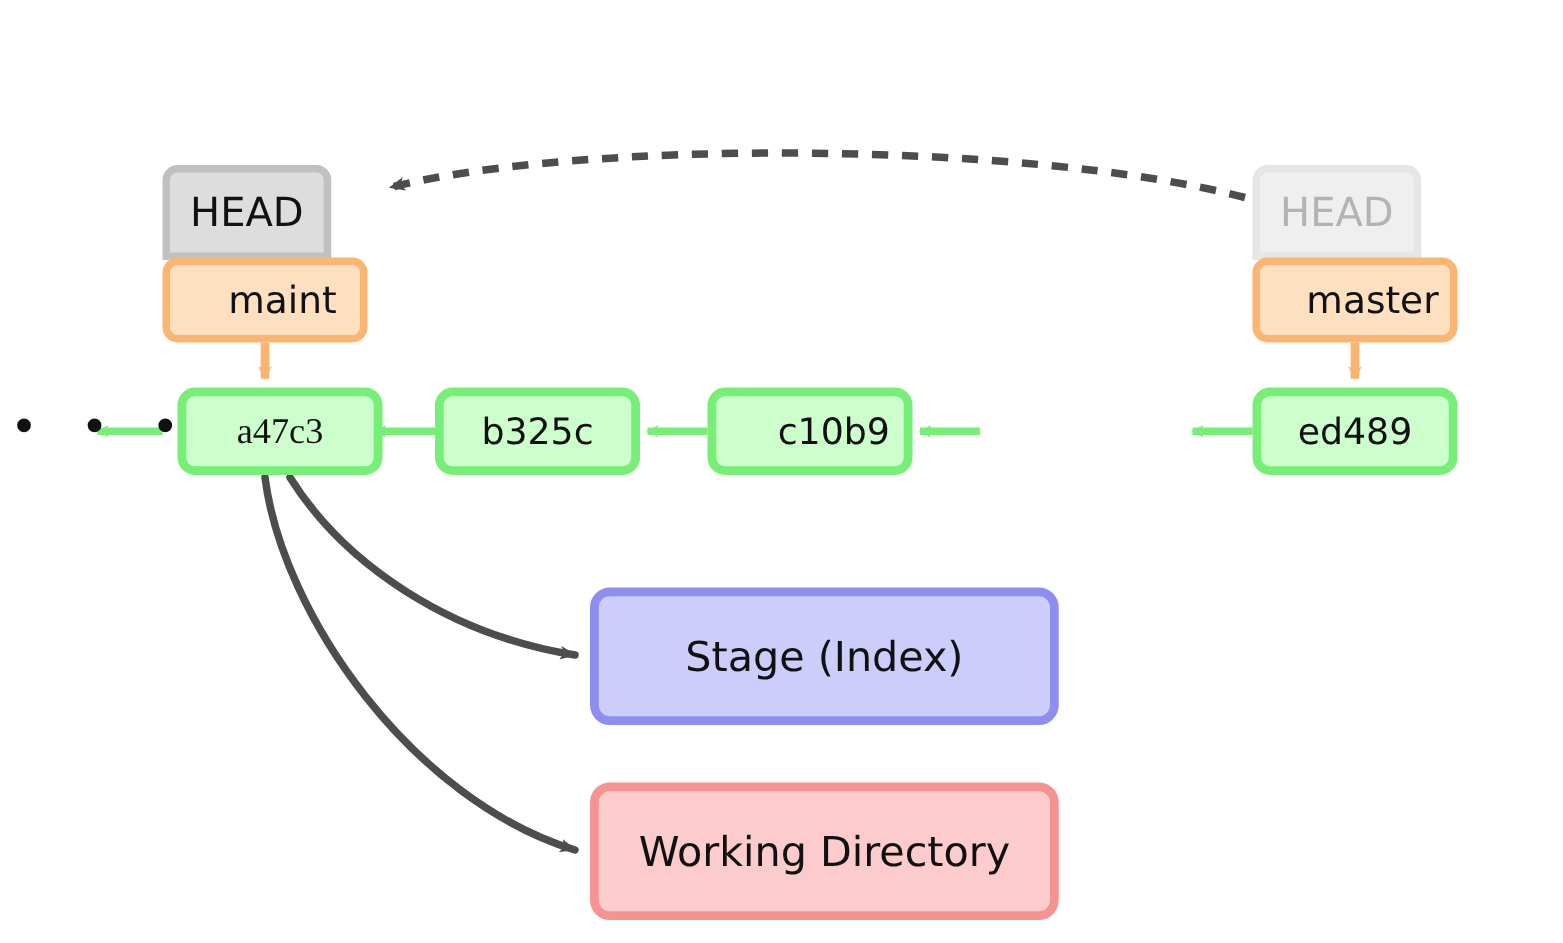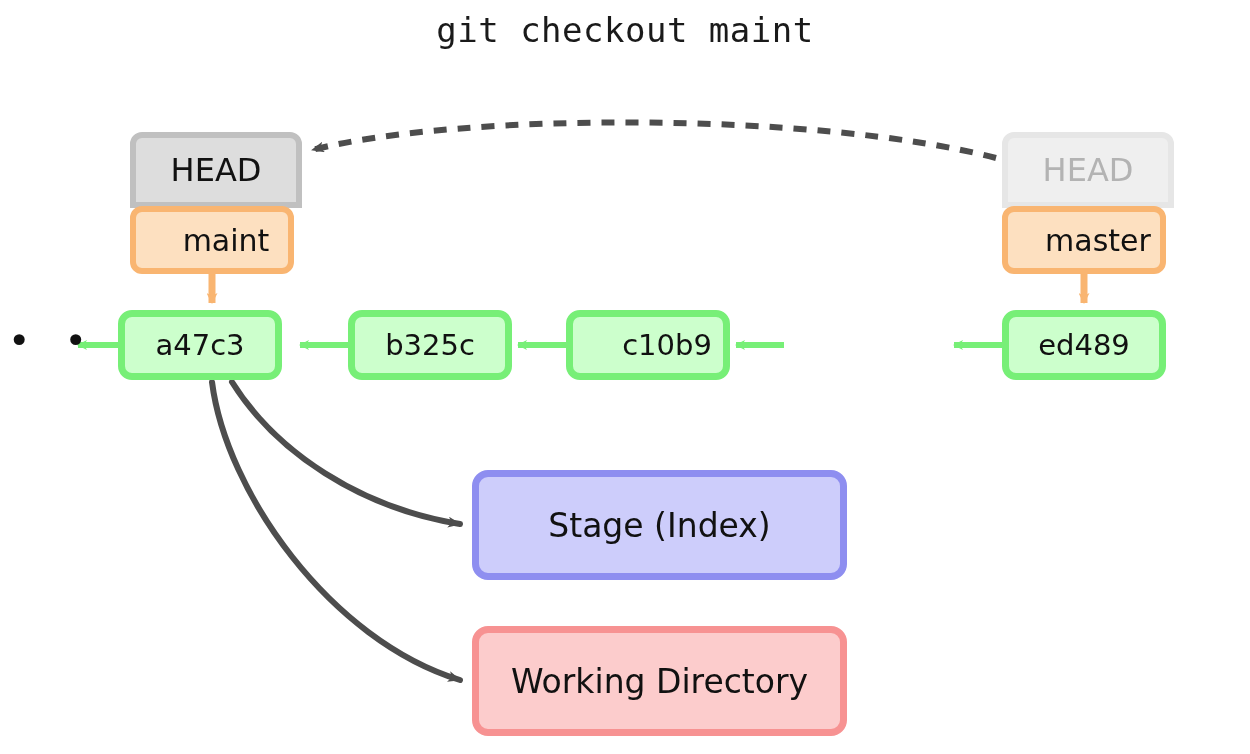--- a/index.html
+++ b/index.html
@@ -57,21 +57,21 @@
     background: #ccffcc;
     border-color: #77ef77;
     border-width: 7px;
     border-radius: 14px;
     font-size: 29px;
     color: #111;
   }
 
   
   .head-box {
-    width: 172px;
+    width: 135px;
     height: 76px;
     background: #dddddd;
     border-color: #c0c0c0;
     border-width: 6px;
     border-radius: 12px 12px 0 0;
     font-size: 32px;
     color: #111;
   }
   
   .head-box.faded {
@@ -129,21 +129,20 @@
     width: 1250px;
     height: 754px;
     pointer-events: none;
   }
 </style>
 </head>
 <body>
 
 <div id="canvas">
 
-  <div class="title">git checkout maint</div>
 
   <svg class="overlay" viewBox="0 0 1250 754">
     <defs>
       <marker id="greenHead" markerWidth="10" markerHeight="10" refX="9" refY="5" orient="auto" markerUnits="userSpaceOnUse">
         <path d="M 10 5 L 0 0 L 2.6 5 L 0 10 Z" fill="#77ef77"></path>
       </marker>
       <marker id="orangeHead" markerWidth="11" markerHeight="11" refX="10" refY="5.5" orient="auto" markerUnits="userSpaceOnUse">
         <path d="M 11 5.5 L 0 0 L 2.8 5.5 L 0 11 Z" fill="#f9b571"></path>
       </marker>
       <marker id="darkHead" markerWidth="13" markerHeight="11" refX="12" refY="5.5" orient="auto" markerUnits="userSpaceOnUse">
@@ -183,21 +182,21 @@
     <span>maint</span>
   </div>
 
   <div class="node head-box faded" style="left:1002px; top:132px;">
     <span>HEAD</span>
   </div>
   <div class="node branch-box" style="left:1002px; top:206px;">
     <span>master</span>
   </div>
 
-  <div class="node commit" style="left:118px;">
+  <div class="node commit" style="left:142px;font-family:Liberation Serif, serif;">
     <span>a47c3</span>
   </div>
   <div class="node commit" style="left:348px;">
     <span>b325c</span>
   </div>
   <div class="node commit" style="left:566px;padding-left:38px;">
     <span>c10b9</span>
   </div>
   <div class="node commit" style="left:1002px;">
     <span>ed489</span>

